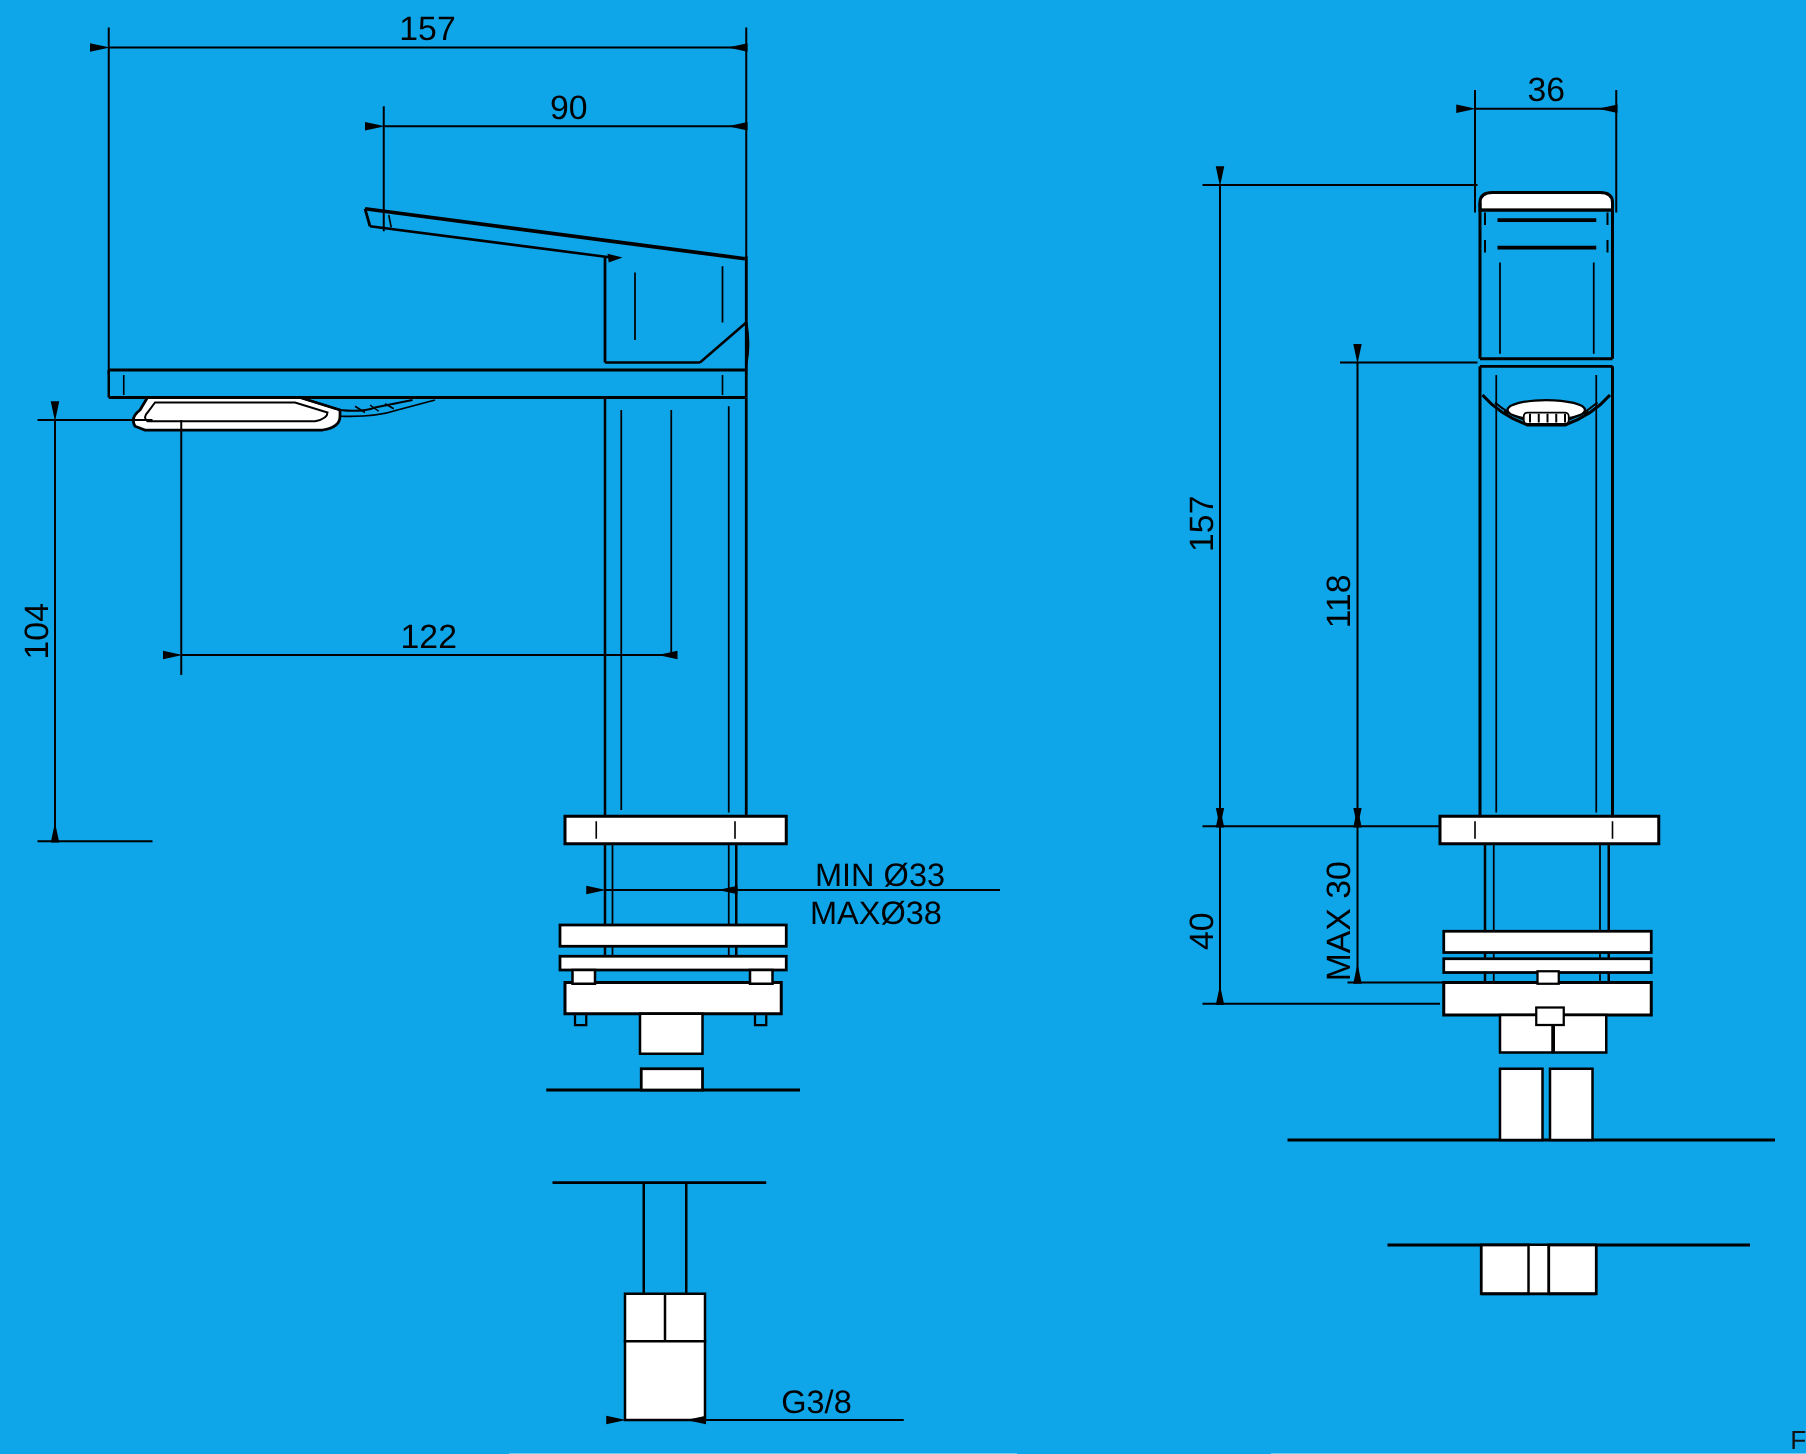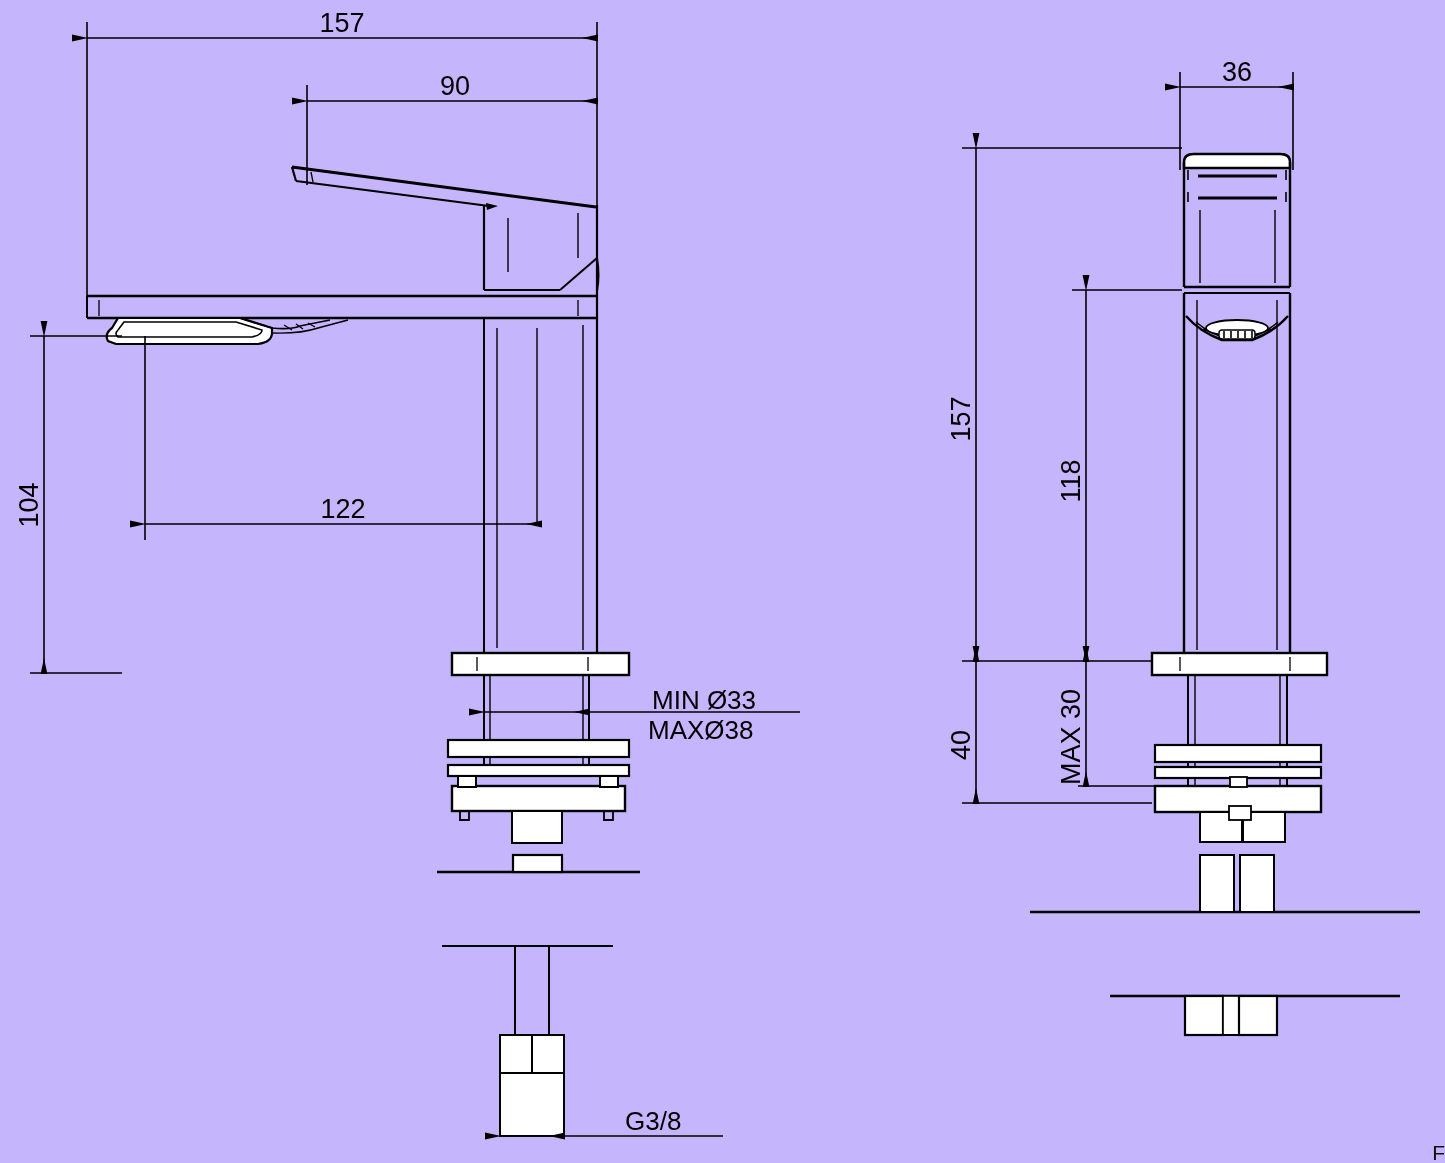--- a/index.html
+++ b/index.html
@@ -4,21 +4,21 @@
 <style>
   html,body{margin:0;padding:0;background:#ffffff;}
   body{
     font-family:"Liberation Sans", sans-serif;
     -webkit-font-smoothing:antialiased;
   }
   #sheet{
     position:relative;
     width:1445px;
     height:1163px;
-    background:#c4b5fd;
+    background:#0ea5e9;
     overflow:hidden;
   }
   #sheet svg{display:block;}
   .dim-text{
     font-family:"Liberation Sans", sans-serif;
     font-size:27px;
     fill:#000000;
   }
   .dim-text-sm{
     font-family:"Liberation Sans", sans-serif;

